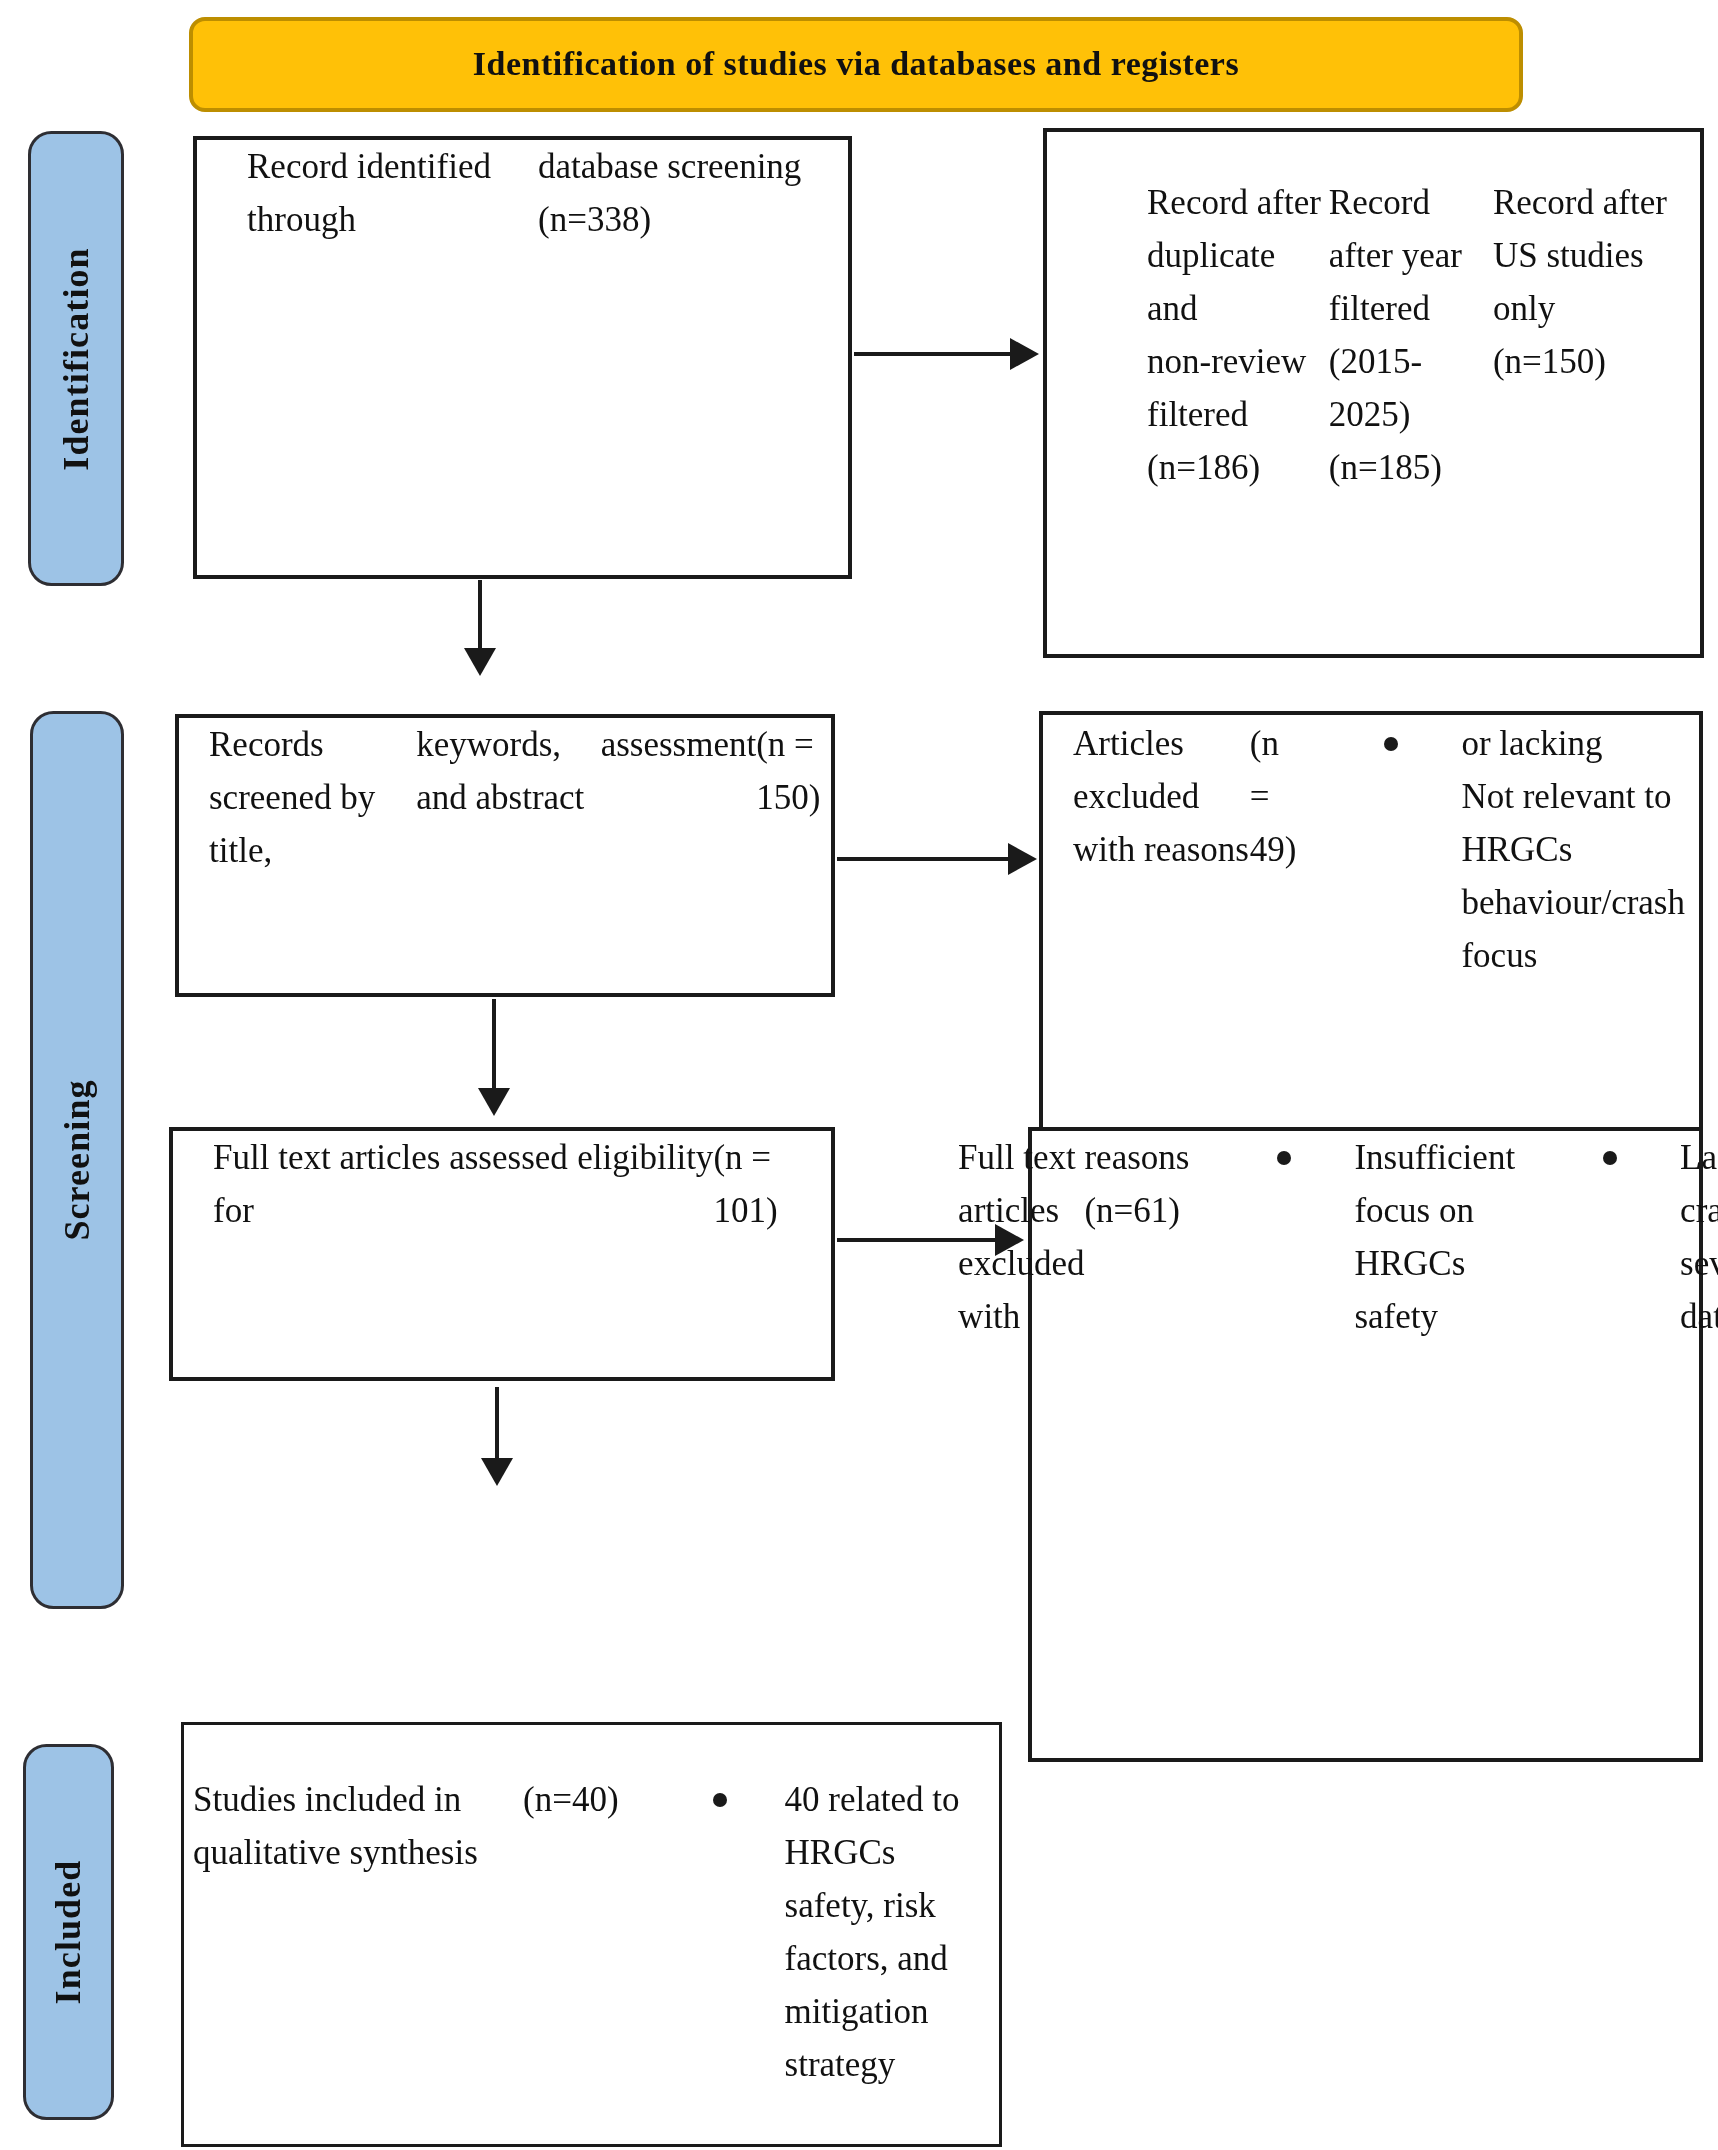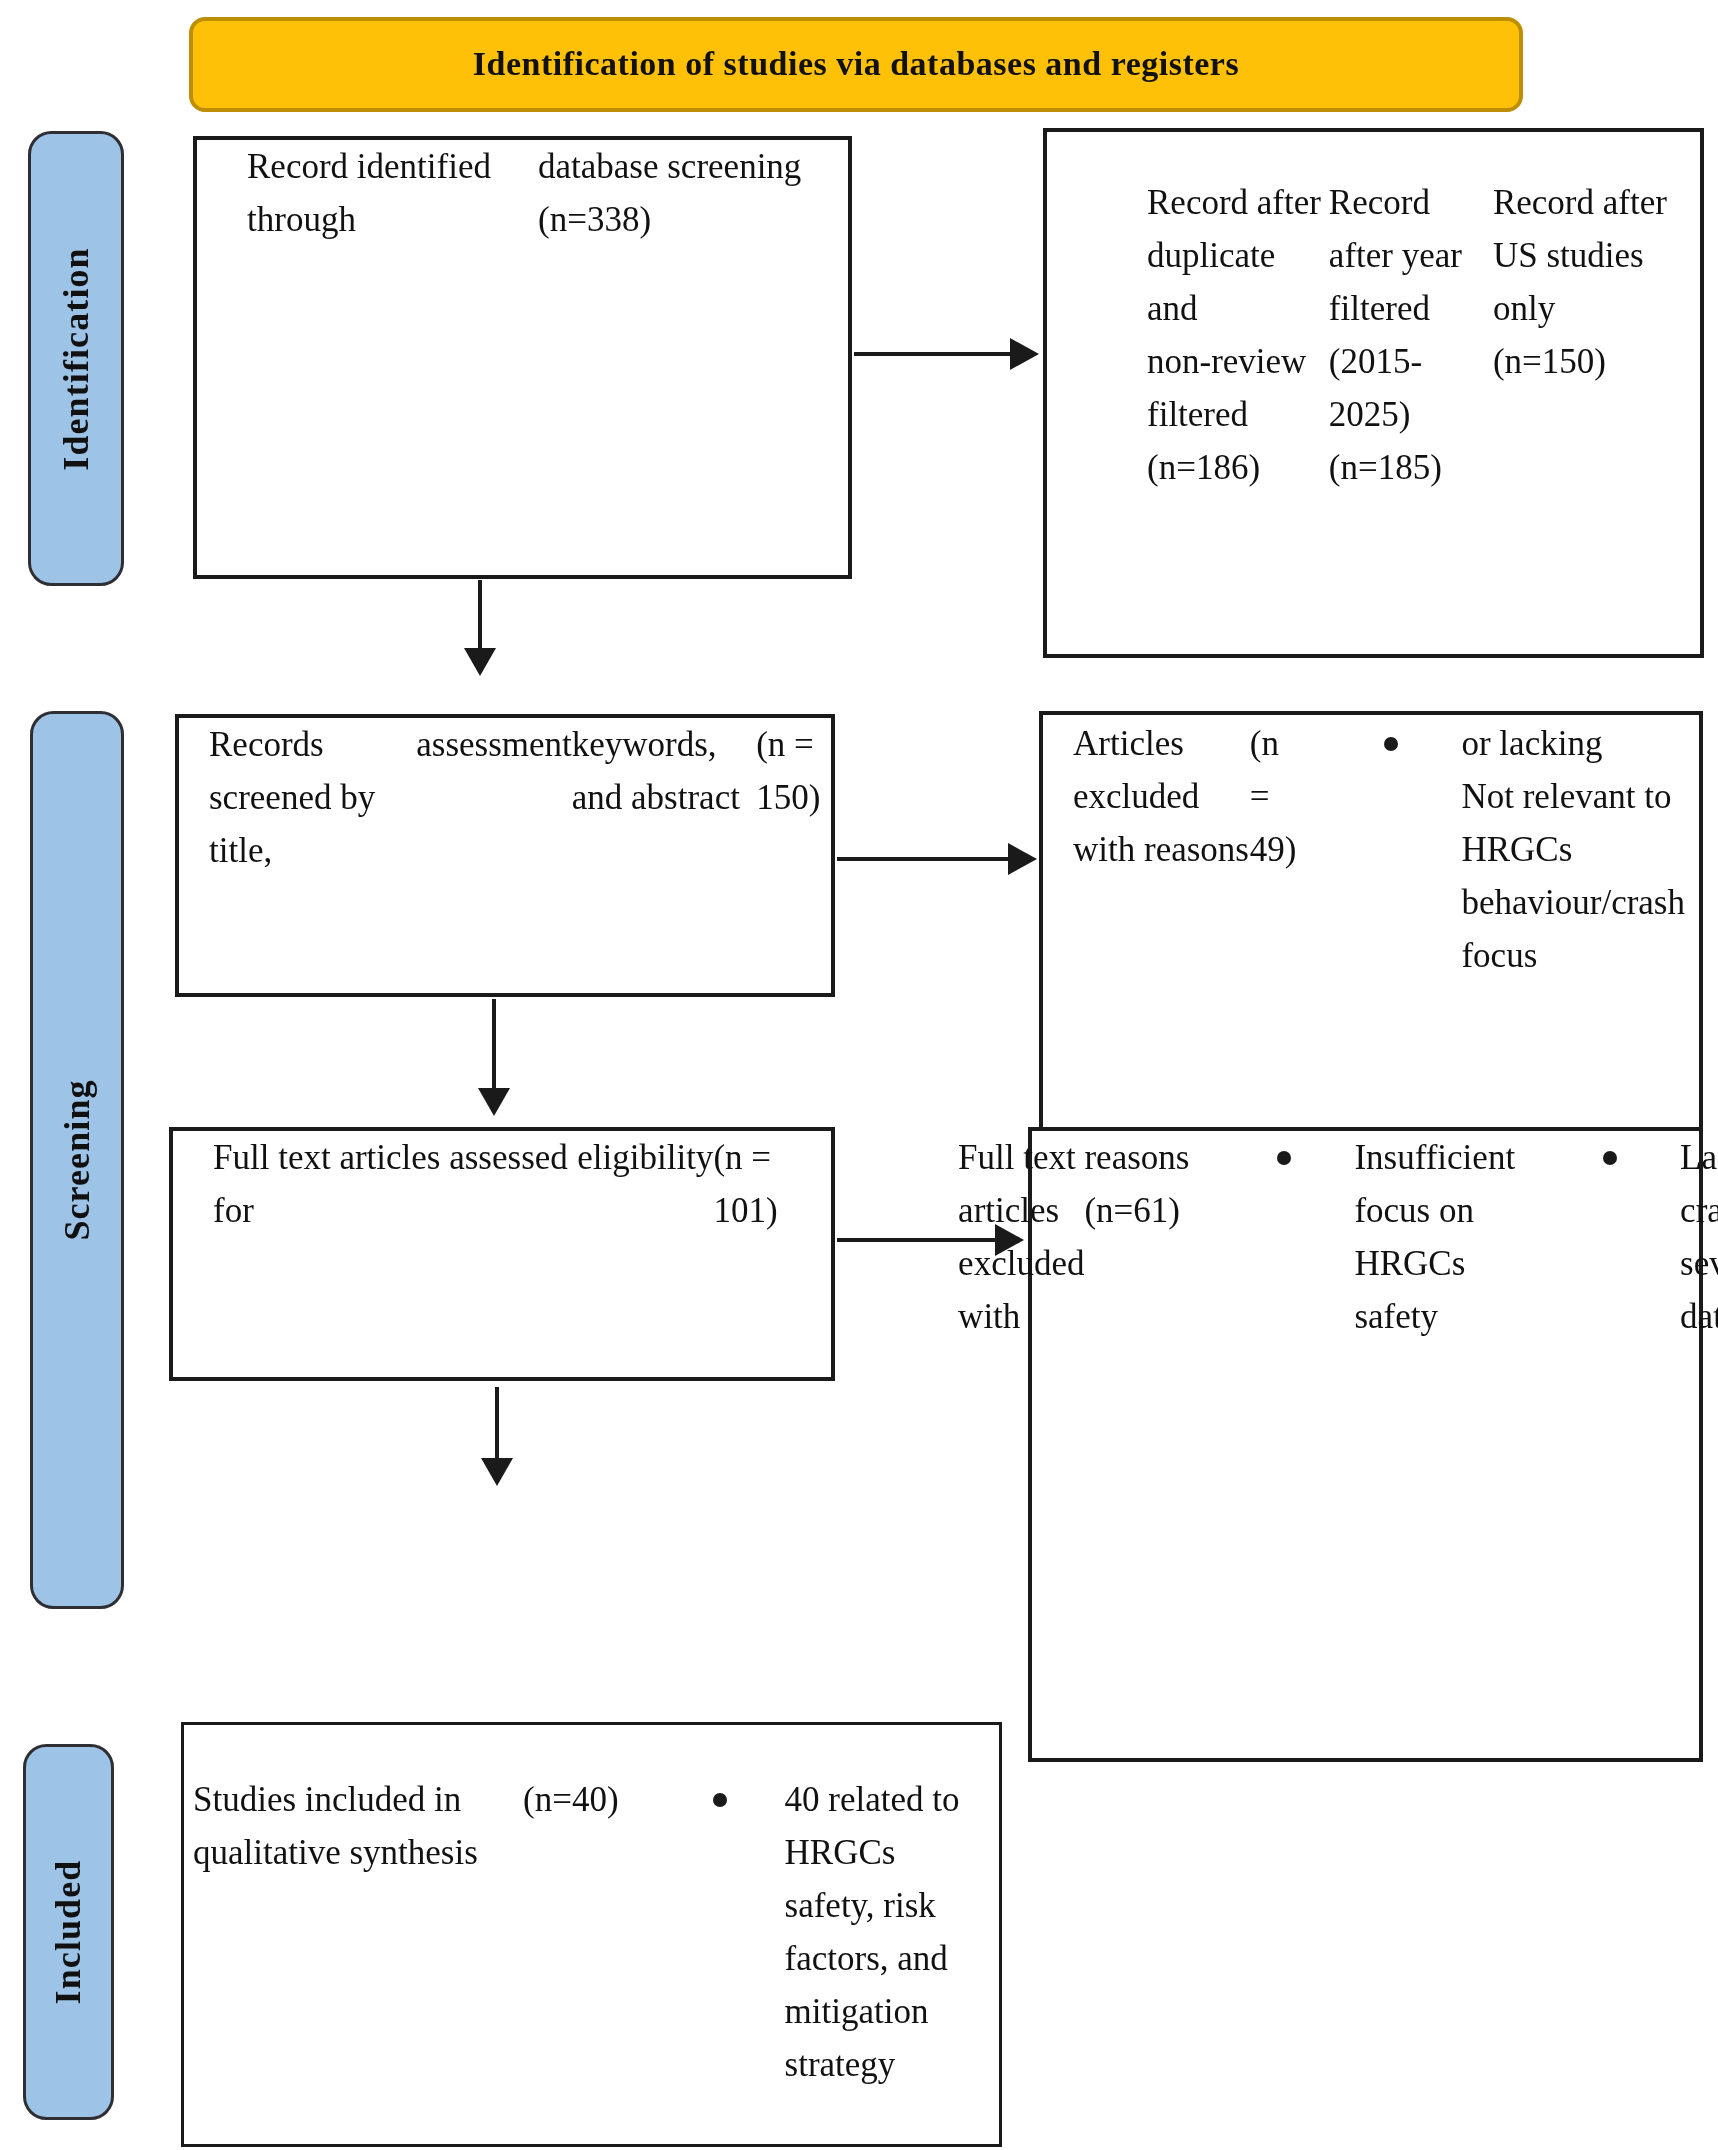--- a/index.html
+++ b/index.html
@@ -121,22 +121,22 @@
       <div>(n=185)</div>
     </div>
     <div class="para">
       <div>Record after US studies only</div>
       <div>(n=150)</div>
     </div>
   </div>
 
   <div class="fbox box-screened">
     <div>Records screened by title,</div>
+    <div>keywords, and abstract</div>
     <div>assessment</div>
-    <div>keywords, and abstract</div>
     <div>(n = 150)</div>
   </div>
 
   <div class="fbox box-excluded1">
     <div>Articles excluded with reasons</div>
     <div>(n = 49)</div>
     <div class="bullet-row">
       <span class="bullet-dot"></span>
       <div>
         <div>or lacking</div>

